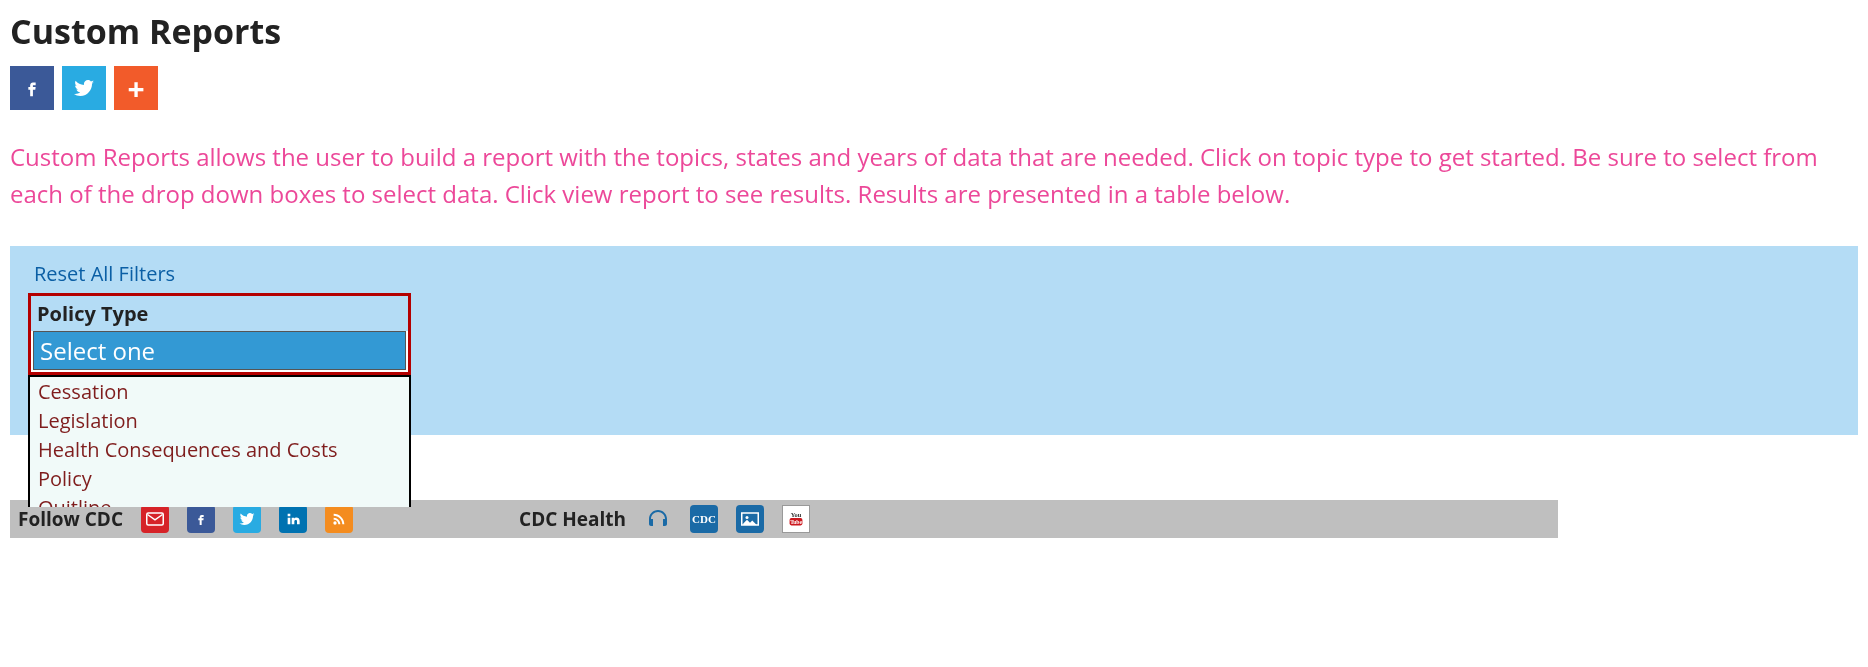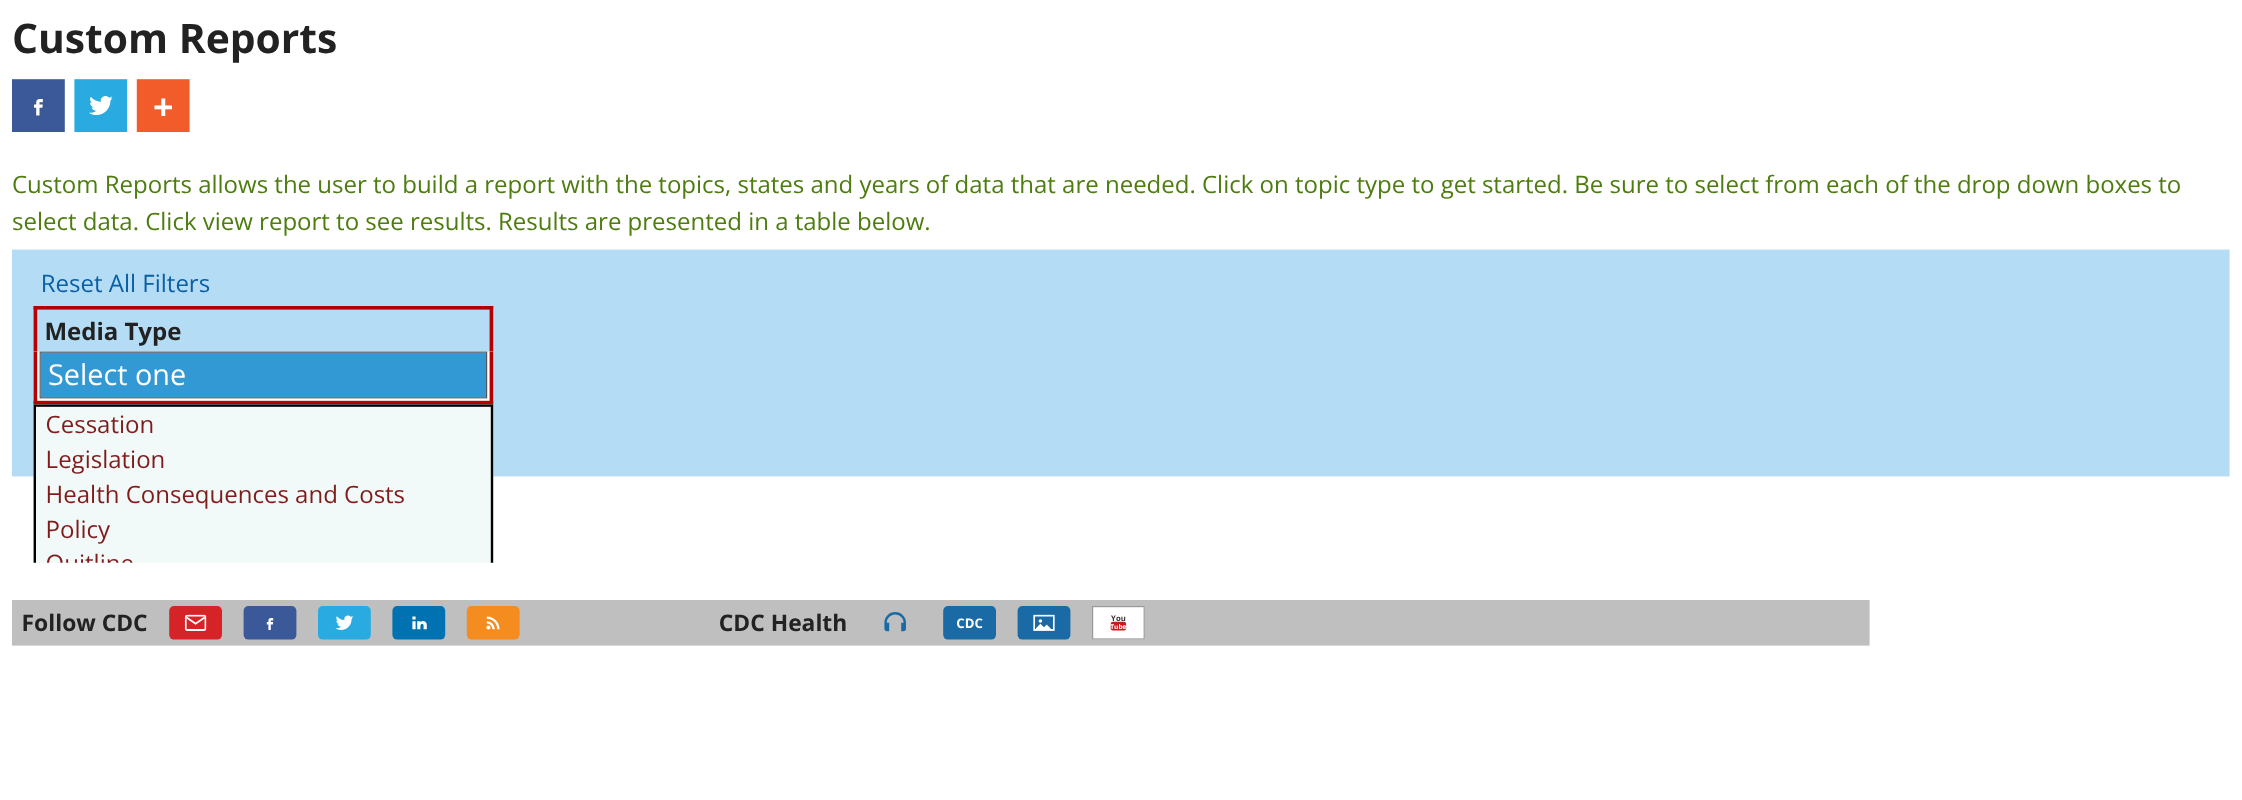--- a/index.html
+++ b/index.html
@@ -20,24 +20,24 @@
   .share-btn {
     width: 44px; height: 44px;
     display: flex; align-items: center; justify-content: center;
     color: #fff;
     cursor: pointer;
   }
   .fb { background:#3b5998; }
   .tw { background:#29abe2; }
   .plus { background:#f25b2a; font-size:30px; font-weight:bold; }
   .intro {
-    font-size: 20px;
+    font-size: 24px;
     line-height: 1.55;
-    margin-bottom: 8px;
-    color: #4d7c0f;
+    margin-bottom: 34px;
+    color: #ec4899;
   }
   .filter-panel {
     background:#b4dcf5;
     padding: 14px 25px 60px 18px;
     margin-bottom: 72px;
   }
   .reset-link {
     color:#0b5fa5;
     font-size:20px;
     text-align:left;
@@ -99,24 +99,25 @@
     display:flex;
     align-items:center;
     padding:0 8px;
     gap:18px;
     font-size:19px;
     font-weight:bold;
     color:#222;
   }
   .footer-icons { display:flex; gap:18px; align-items:center; }
   .foot-icon {
-    width:44px; height:28px;
+    width:28px; height:28px;
     display:flex; align-items:center; justify-content:center;
     border-radius:4px;
     cursor:pointer;
+    font-family:Liberation Serif, serif;
   }
   .mail-ic{ background:#d62328; border-radius:4px; }
   .fb-ic  { background:#3b5998; border-radius:4px; }
   .tw-ic  { background:#29abe2; border-radius:4px; }
   .li-ic  { background:#0072b1; border-radius:4px; }
   .rss-ic { background:#f48c1f; border-radius:4px; }
   .head-ic{ color:#1a6aa6; }
   .cdc-ic { background:#1a6aa6; color:#fff; font-size:11px; font-weight:bold; border-radius:4px; padding:2px 3px;}
   .pic-ic { background:#1a6aa6; border-radius:4px; }
   .yt-ic  { background:#fff; border:1px solid #999; border-radius:0; }
@@ -144,21 +145,21 @@
       <span>+</span>
     </div>
   </div>
 
   <p class="intro">Custom Reports allows the user to build a report with the topics, states and years of data that are needed. Click on topic type to get started. Be sure to select from each of the drop down boxes to select data. Click view report to see results. Results are presented in a table below.</p>
 
   <div class="filter-panel">
     <span class="reset-link">Reset All Filters</span>
 
     <div class="topic-wrapper">
-      <div class="topic-label">Media Type</div>
+      <div class="topic-label">Policy Type</div>
       <div class="select-box">
         <div class="select-box-inner">
           <div class="selected-opt">Select one</div>
         </div>
       </div>
       <div class="dropdown">
         <div class="opt">Cessation</div>
         <div class="opt">Legislation</div>
         <div class="opt">Health Consequences and Costs</div>
         <div class="opt">Policy</div>

